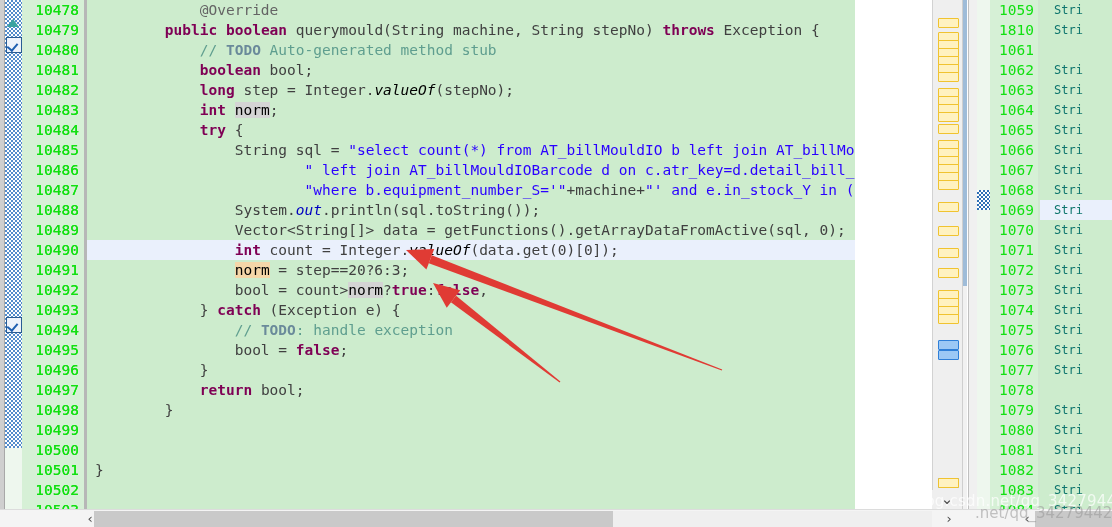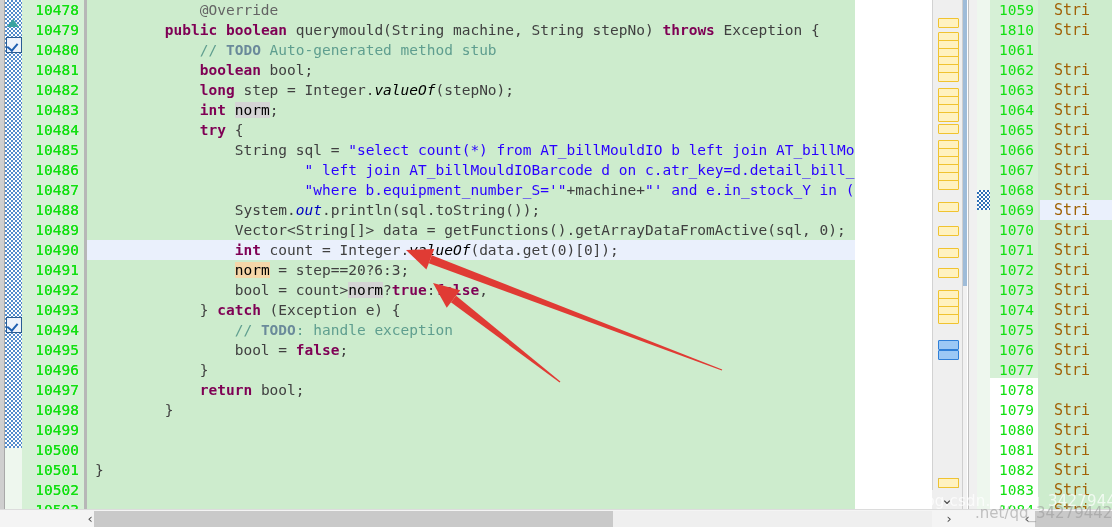--- a/index.html
+++ b/index.html
@@ -65,25 +65,25 @@
 
   
   .splitter{position:absolute;left:968px;top:0;width:8px;height:509px;background:#f0f0f0;
      border-left:1px solid #c0c0c0;border-right:1px solid #c0c0c0;}
 
   
   .pane-right{position:absolute;left:977px;top:0;width:135px;height:527px;overflow:hidden;}
   .r-ruler{position:absolute;left:0;top:0;width:13px;height:509px;background:#eef7ee;}
   .r-hatch{position:absolute;left:0;top:190px;width:13px;height:20px;
     background:repeating-conic-gradient(#2f6fb5 0% 25%, #ffffff 0% 50%) 0 0/4px 4px;}
-  .r-gutter{position:absolute;left:13px;top:0;width:48px;height:378px;background:#d6f0d6;}
+  .r-gutter{position:absolute;left:13px;top:0;width:48px;height:509px;background:#d6f0d6;}
   .r-gutter .ln{height:20px;line-height:20px;text-align:right;padding-right:4px;color:#11e011;font-size:14.5px;}
   .r-sep{position:absolute;left:61px;top:0;width:2px;height:509px;background:#cfe8cf;}
   .r-code{position:absolute;left:63px;top:0;width:72px;height:509px;background:#cdeccd;overflow:hidden;}
-  .r-code .row{height:20px;line-height:20px;white-space:pre;padding-left:14px;color:#a16207;font-size:15px;}
+  .r-code .row{height:20px;line-height:20px;white-space:pre;padding-left:14px;color:#0f766e;font-size:12px;}
   .r-code .row.cursor{background:#eaf0fc;}
 
   
   .hbar{position:absolute;left:0;top:509px;width:1112px;height:18px;background:#f4f4f4;border-top:1px solid #dcdcdc;}
   .hbar .arrow{position:absolute;top:0;width:22px;height:18px;line-height:18px;text-align:center;
     color:#4a4a4a;font-size:13px;font-family:"DejaVu Sans","Liberation Sans",sans-serif;}
   .hbar .track{position:absolute;top:1px;height:16px;background:#efefef;}
   .hbar .thumb{position:absolute;top:1px;height:16px;background:#c9c9c9;}
 
   

